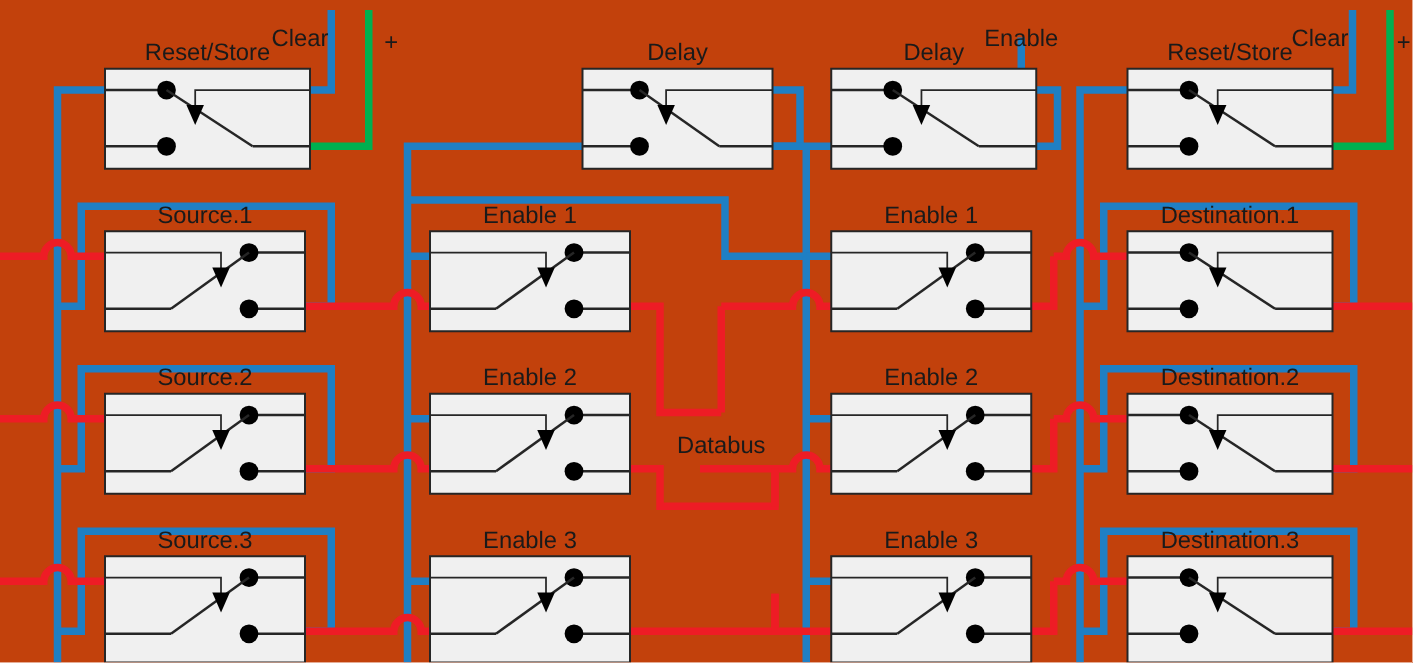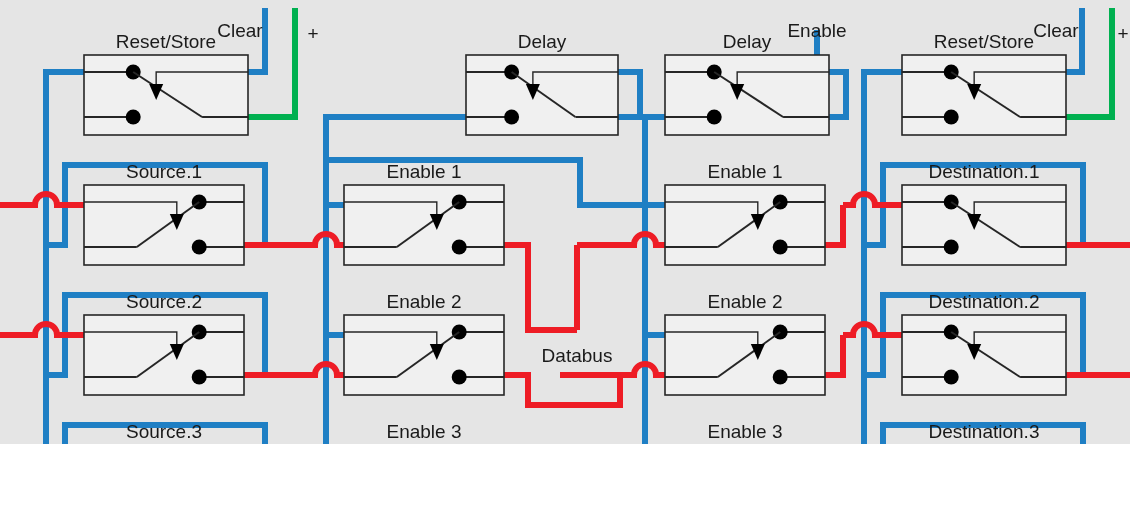--- a/index.html
+++ b/index.html
@@ -1,17 +1,17 @@
 <!DOCTYPE html>
 <html><head>
 <meta charset="utf-8">
 <style>
   html,body{margin:0;padding:0;background:#ffffff;}
   body{font-family:"Liberation Sans",sans-serif;}
-  #stage{position:relative;width:1130px;height:444px;overflow:hidden;background:#e5e5e5;}
+  #stage{position:relative;width:1130px;height:530px;overflow:hidden;background:#c2410c;}
   #stage svg{position:absolute;left:0;top:0;}
   .lbl{font-family:"Liberation Sans",sans-serif;font-size:19px;fill:#1a1a1a;text-anchor:middle;dominant-baseline:alphabetic;}
 </style>
 </head>
 <body>
 
 <div id="stage">
   <svg id="svg" width="1130" height="530" viewBox="0 0 1130 530">
       <path d="M 46 530 L 46 72 L 84 72" fill="none" stroke="#1f7fc4" stroke-width="6" stroke-linecap="butt" stroke-linejoin="miter"></path>
       <path d="M 46 245 L 65 245 L 65 165 L 265 165 L 265 245 L 244 245" fill="none" stroke="#1f7fc4" stroke-width="6" stroke-linecap="butt" stroke-linejoin="miter"></path>

